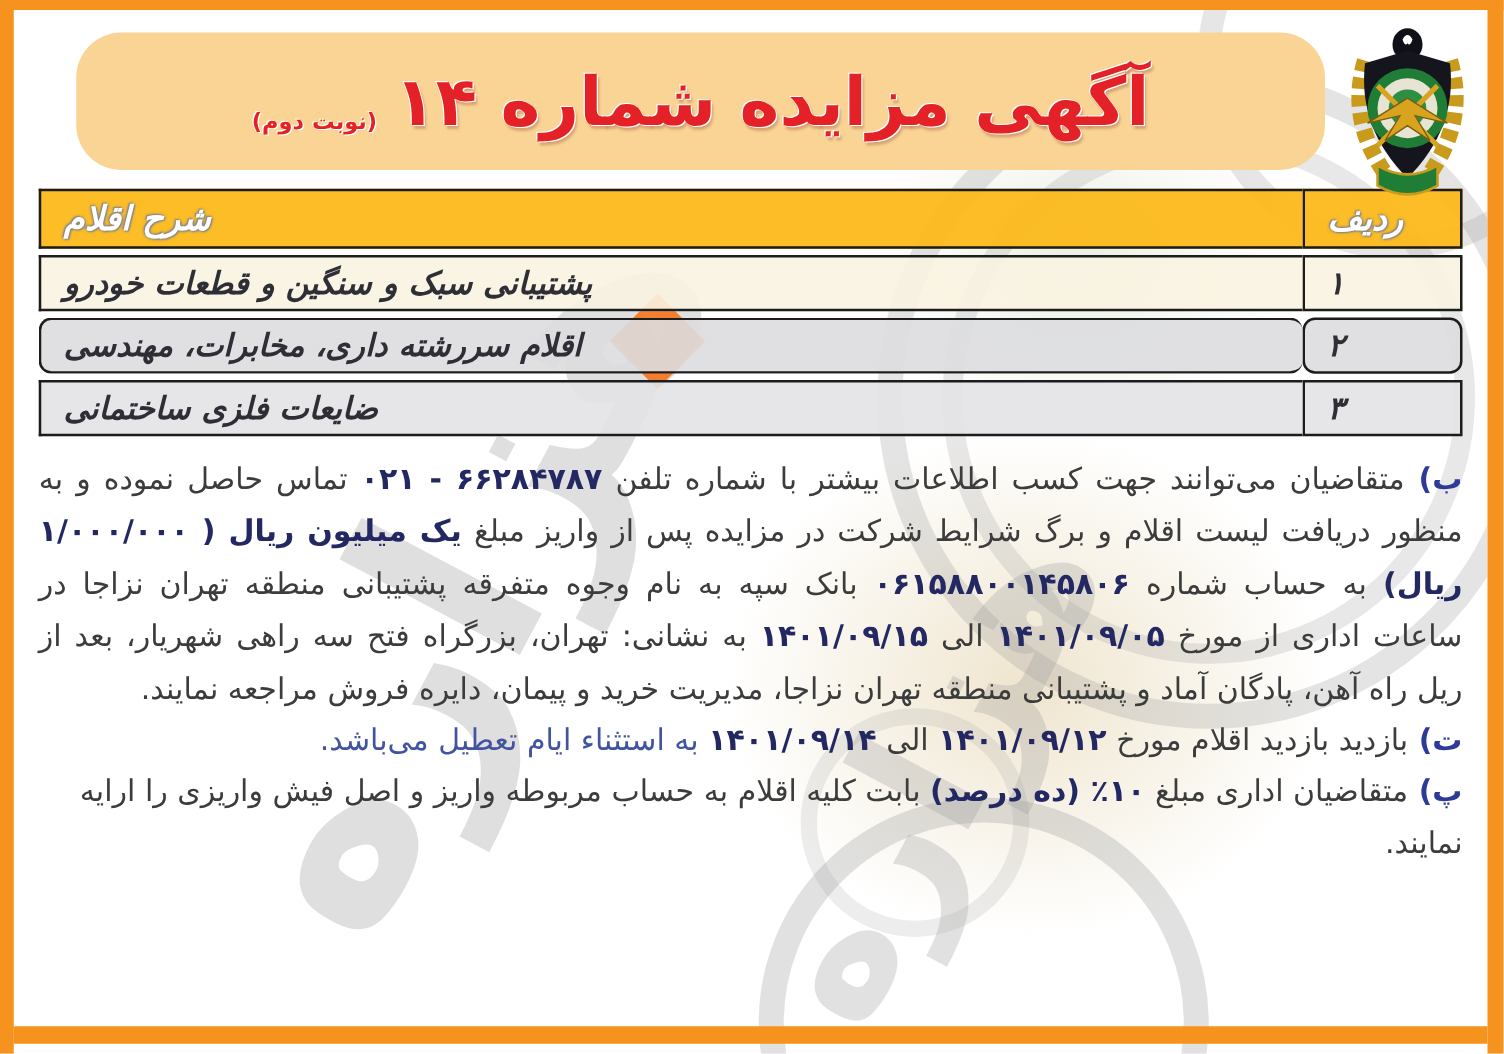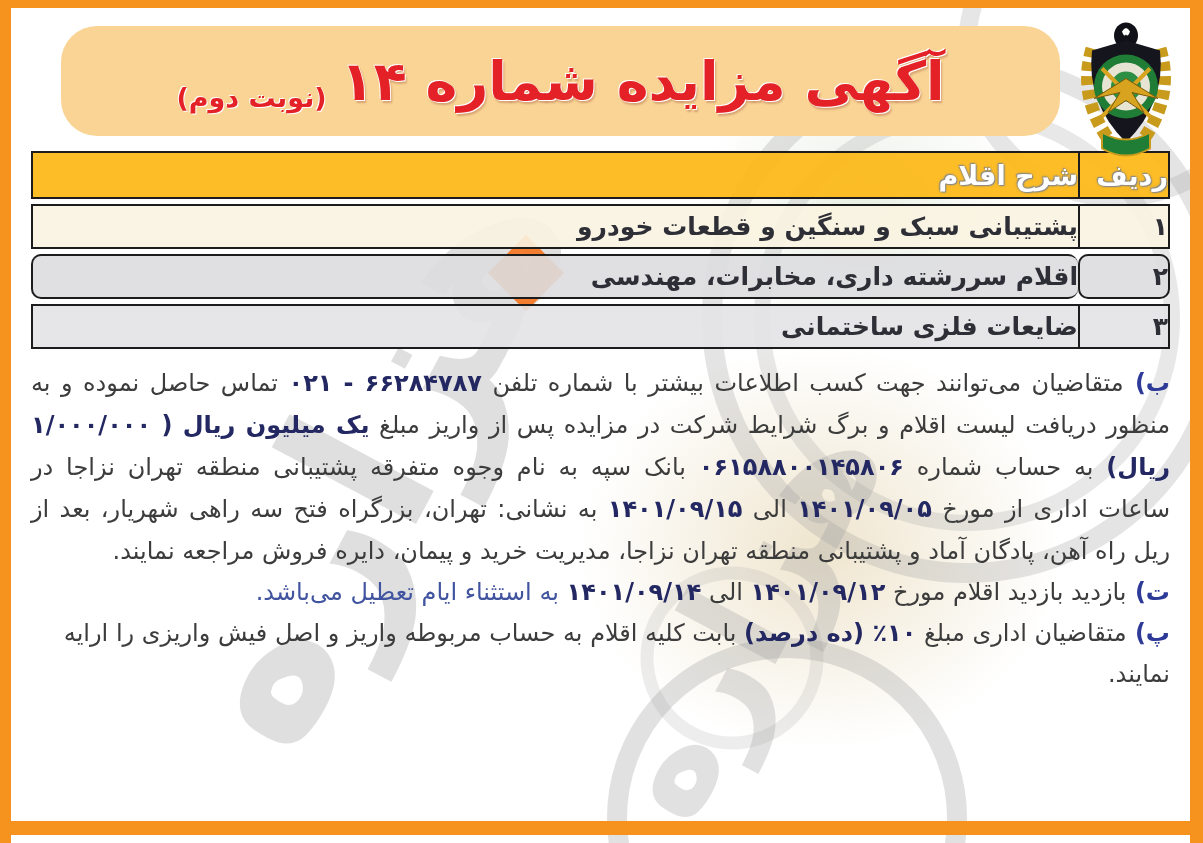--- a/index.html
+++ b/index.html
@@ -54,41 +54,41 @@
     position:relative;
     margin:18px 110px 0 30px;height:110px;
     background:#F9D494;border-radius:36px;
     display:flex;align-items:center;justify-content:center;gap:14px;
   }
   .banner .title{
     font-size:54px;font-weight:bold;color:#E32126;
     text-shadow:1px 1px 0 #fff,-1px -1px 0 #fff,2px 3px 2px rgba(120,20,20,.25);
   }
   .banner .subtitle{
-    font-size:27px;font-weight:bold;color:#E32126;
+    font-size:18px;font-weight:bold;color:#E32126;
     text-shadow:1px 1px 0 #fff,-1px -1px 0 #fff;
     margin-top:32px;
   }
   .emblem{position:absolute;top:12px;right:14px;width:100px;height:146px;z-index:2;}
   
   .intro{
     margin-top:20px;
     font-size:27px;line-height:45px;font-weight:bold;
     text-align:justify;color:#232863;
   }
   
   table.tbl{
     width:100%;margin-top:10px;
     border-collapse:separate;border-spacing:0 5px;
     table-layout:fixed;
   }
   .tbl th,.tbl td{
     border:2px solid #1c1c1c;
-    text-align:right;vertical-align:middle;
-    height:41px;padding:0 0;
+    text-align:left;vertical-align:middle;
+    height:41px;padding:0 18px;font-style:italic;
   }
   .tbl th{height:44px;}
   .tbl .c-num{width:88px;}
   .tbl .c-desc{border-right:none;}
   .tbl thead th{
     background:rgba(252,184,23,.93);
     color:#ffffff;font-size:27px;font-weight:bold;
     text-shadow:1px 1px 1px #8a8a8a,-1px -1px 1px #8a8a8a,0 0 3px #777;
   }
   .tbl tbody td{font-weight:bold;color:#2e2e36;font-size:25px;}

